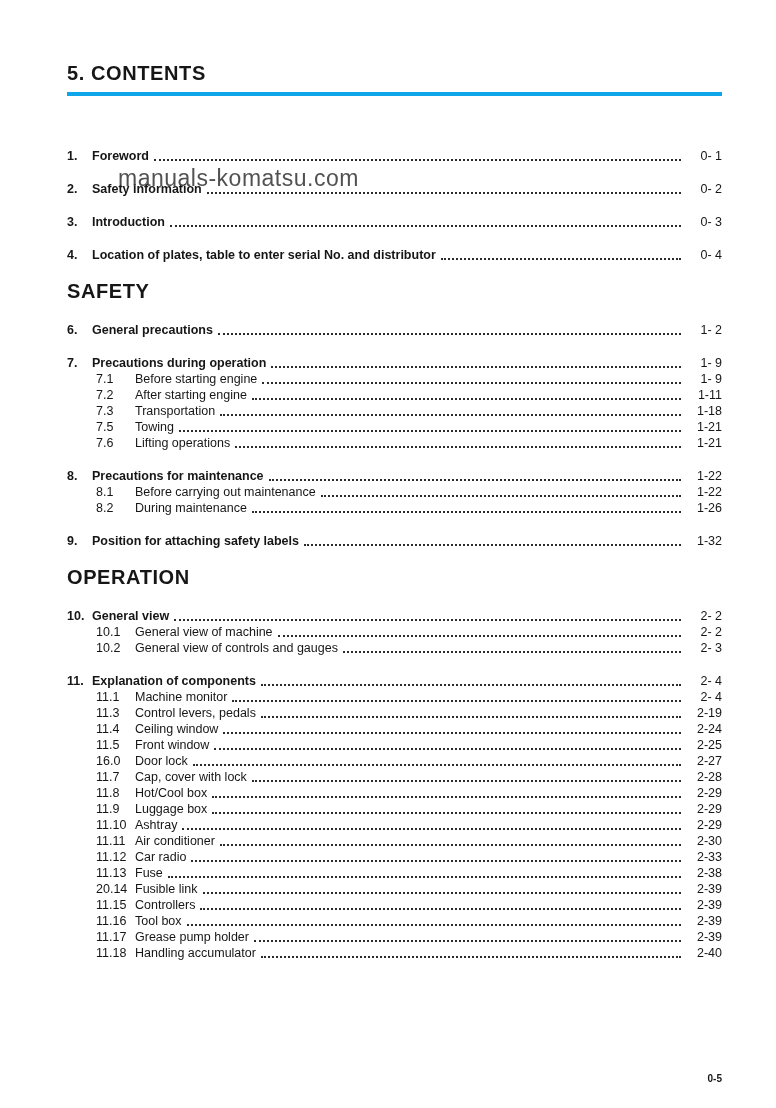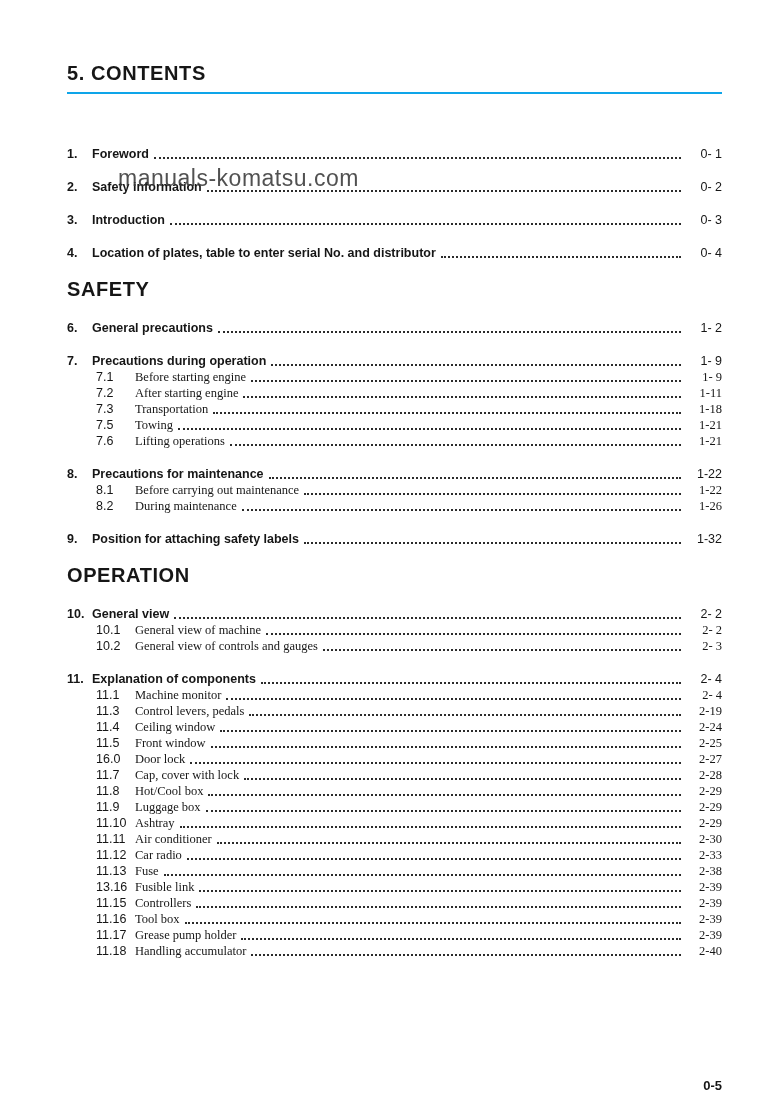--- a/index.html
+++ b/index.html
@@ -11,21 +11,21 @@
     color:#161616;
     font-family:"Liberation Sans", sans-serif;
     box-sizing:border-box;
     padding:62px 54px 0 67px;
     overflow:hidden;
   }
   .doc-title {
     font-size:20px;
     font-weight:bold;
     letter-spacing:0.6px;
-    border-bottom:2px solid #0ea5e9;
+    border-bottom:4px solid #0ea5e9;
     padding-bottom:7px;
     margin-bottom:52px;
   }
   .toc { }
   .group { margin-bottom:17px; }
   .section-heading {
     font-size:20px;
     font-weight:bold;
     letter-spacing:0.6px;
     margin:12px 0 19px 0;
@@ -61,34 +61,34 @@
     text-align:right;
     font-weight:normal;
     font-variant-numeric:tabular-nums;
   }
   .row.sub .num {
     margin-left:29px;
     width:39px;
     font-weight:normal;
   }
   .row.sub .label,
-  .row.sub .pagecol { font-weight:normal;font-family:Liberation Serif, serif; }
+  .row.sub .pagecol { font-weight:normal; }
   .watermark {
     position:absolute;
     left:118px; top:165px;
     font-size:23px;
     color:#3a3a3a;
     opacity:0.88;
     letter-spacing:0.5px;
     pointer-events:none;
   }
   .page-footer {
     position:absolute;
-    right:54px; bottom:15px;
-    font-size:13px;
+    right:54px; bottom:24px;
+    font-size:10px;
     font-weight:bold;
   }
 </style>
 </head>
 <body>
 
 <div class="page">
   <div class="doc-title">5. CONTENTS</div>
 
   <div class="toc">
@@ -293,21 +293,21 @@
     <span class="leader"></span>
     <span class="pagecol">2-33</span>
   </div>
         <div class="row sub">
     <span class="num">11.13</span>
     <span class="label">Fuse</span>
     <span class="leader"></span>
     <span class="pagecol">2-38</span>
   </div>
         <div class="row sub">
-    <span class="num">13.16</span>
+    <span class="num">20.14</span>
     <span class="label">Fusible link</span>
     <span class="leader"></span>
     <span class="pagecol">2-39</span>
   </div>
         <div class="row sub">
     <span class="num">11.15</span>
     <span class="label">Controllers</span>
     <span class="leader"></span>
     <span class="pagecol">2-39</span>
   </div>

